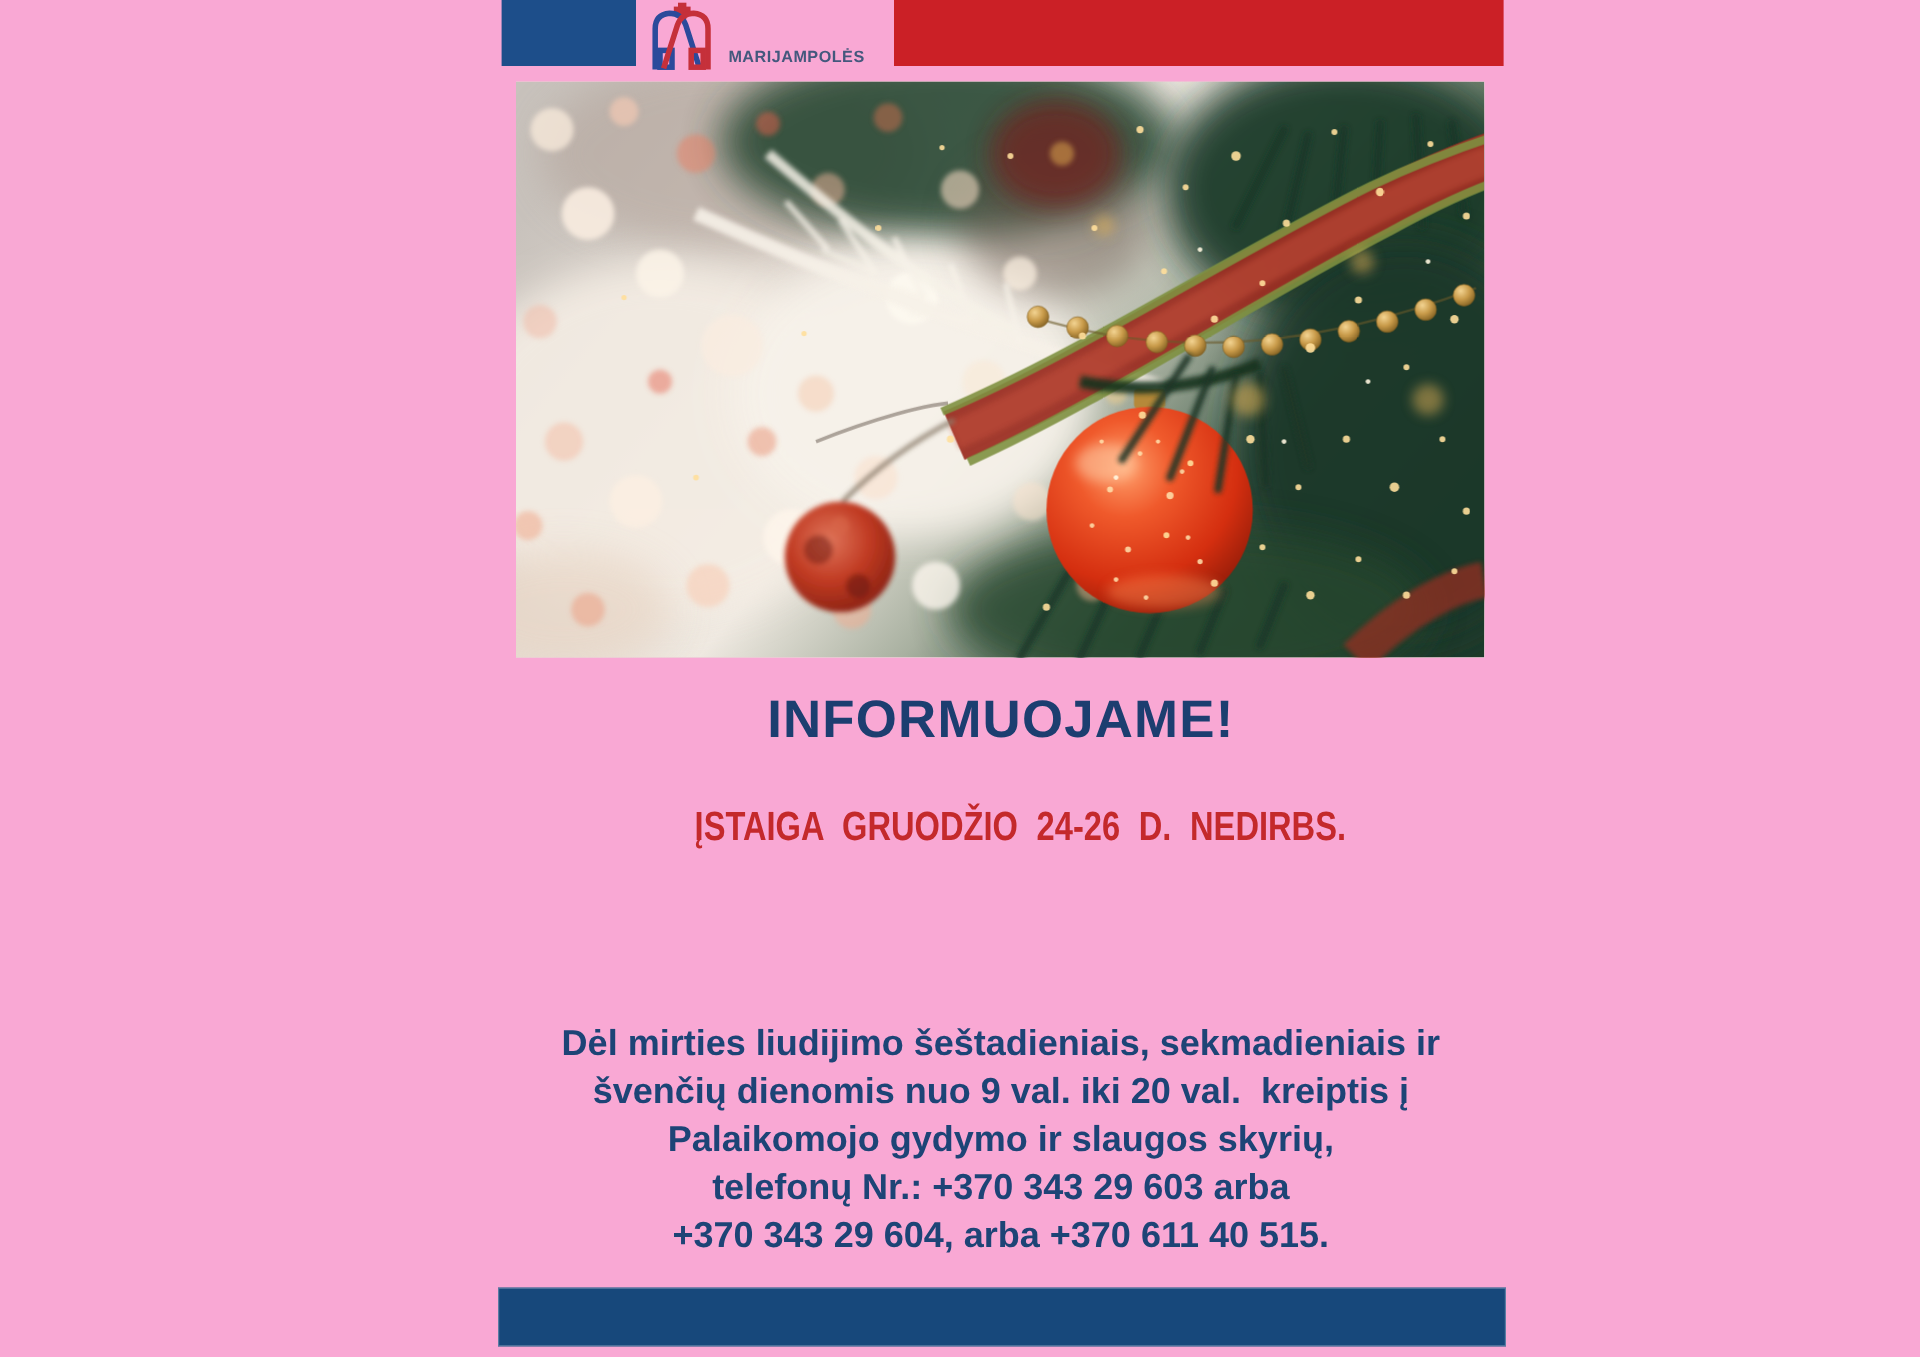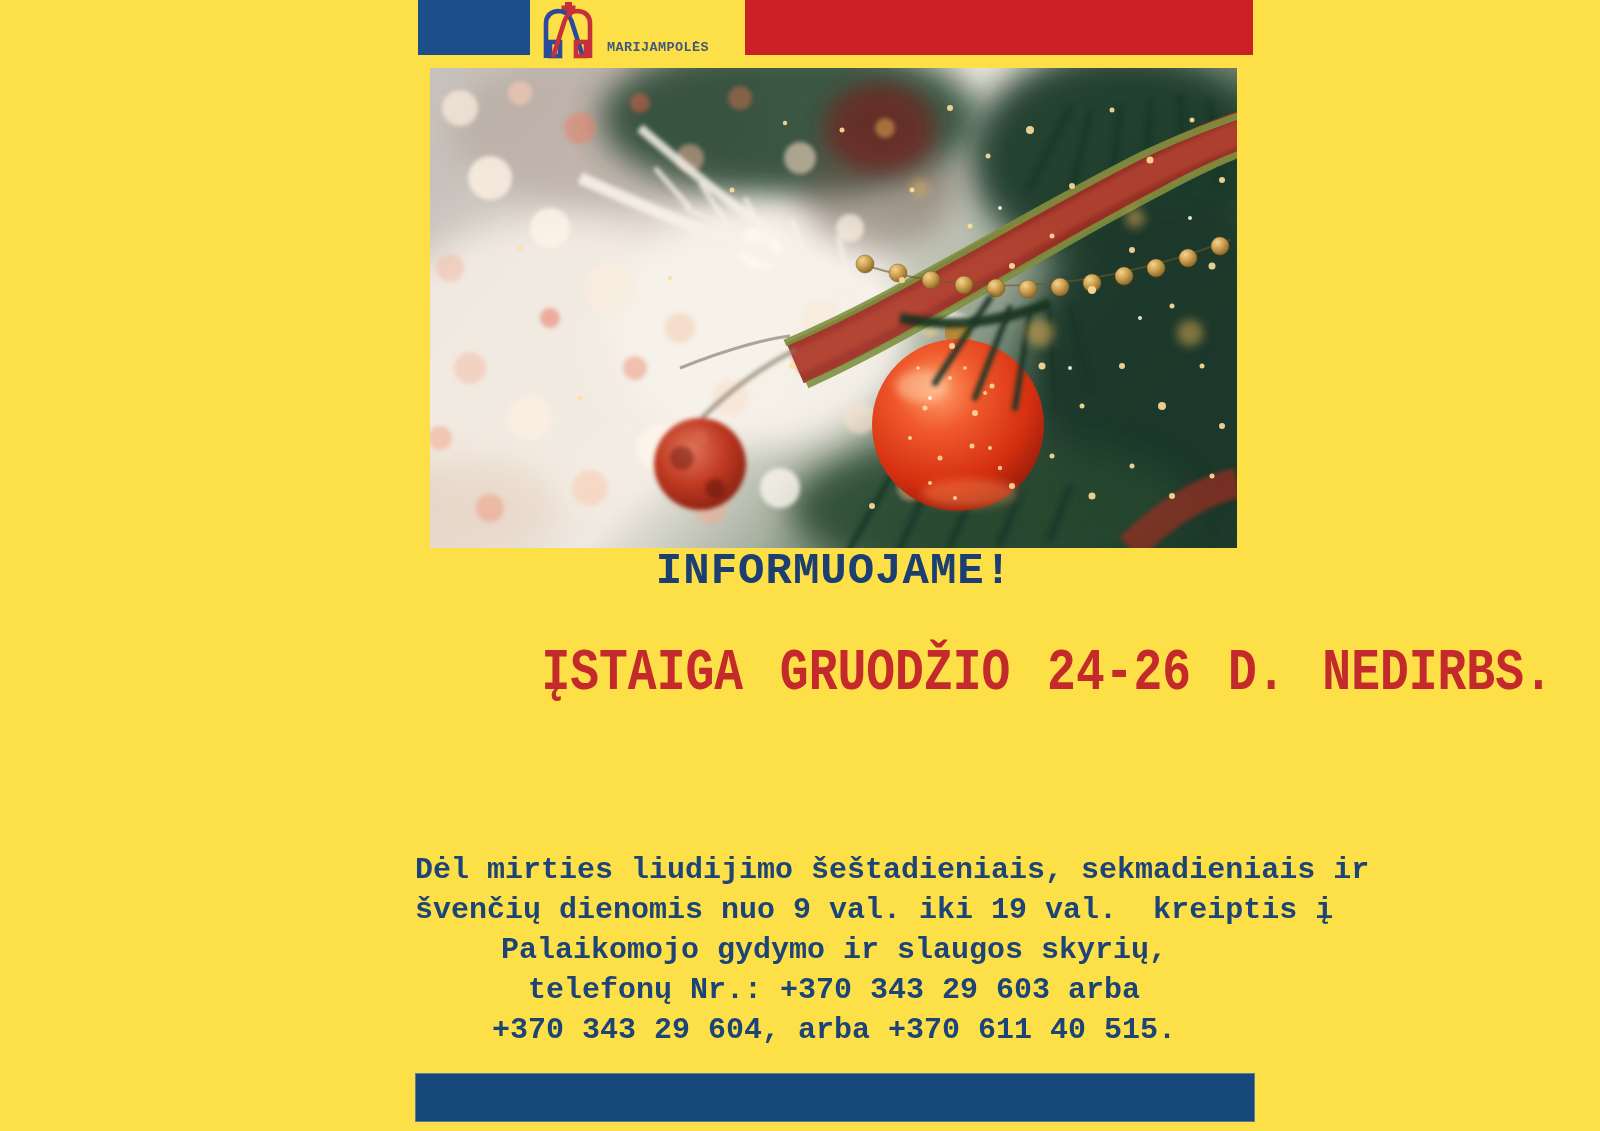--- a/index.html
+++ b/index.html
@@ -1,37 +1,37 @@
 <!DOCTYPE html>
 <html><head>
 <meta charset="utf-8">
 <style>
   html,body{margin:0;padding:0;background:#ffffff;}
   .page{
-    position:relative;width:1600px;height:1131px;background:#fde047;
-    overflow:hidden;font-family:Liberation Mono, monospace;
+    position:relative;width:1600px;height:1131px;background:#f9a8d4;
+    overflow:hidden;font-family:Liberation Sans, sans-serif;
   }
   
   .header-blue{position:absolute;left:418px;top:0;width:112px;height:55px;background:#1d4e8a;}
   .header-red{position:absolute;left:745px;top:0;width:508px;height:55px;background:#cb2026;}
   .logo-icon{position:absolute;left:537px;top:2px;}
   .logo-text{
     position:absolute;left:607px;top:7px;color:#44587d;font-weight:bold;
     font-size:13.5px;line-height:16.5px;letter-spacing:.4px;white-space:pre;
   }
   
   .photo{position:absolute;left:430px;top:68px;width:807px;height:480px;overflow:hidden;background:#e7e0d8;}
   
   .title{
-    position:absolute;left:415px;top:548px;width:838px;margin:0;text-align:center;
+    position:absolute;left:415px;top:577px;width:838px;margin:0;text-align:center;
     font-size:44px;font-weight:bold;color:#1c3e70;letter-spacing:1px;line-height:46px;
   }
   .notice{
-    position:absolute;left:415px;top:646px;width:838px;margin:0;text-align:center;
-    color:#c4292b;font-size:60px;font-weight:bold;line-height:54px;
+    position:absolute;left:415px;top:646px;width:838px;margin:16px;text-align:center;
+    color:#c4292b;font-size:34px;font-weight:bold;line-height:54px;
   }
   .notice .squeeze{display:inline-block;transform:scaleX(.8);transform-origin:center;white-space:pre;word-spacing:10px;}
   .para{
     position:absolute;left:415px;width:838px;margin:0;text-align:center;
     color:#1d4476;font-weight:bold;font-size:30px;line-height:40px;
   }
   .para .line{white-space:pre;}
   .para1{top:727px;}
   .para2{top:850px;}
   
@@ -290,21 +290,21 @@
   <h1 class="title">INFORMUOJAME!</h1>
 
   <h2 class="notice"><span class="squeeze">ĮSTAIGA GRUODŽIO 24-26 D. NEDIRBS.</span></h2>
 
   <p class="para para1">
     <br>
   </p>
 
   <p class="para para2">
     <span class="line">Dėl mirties liudijimo šeštadieniais, sekmadieniais ir</span><br>
-    <span class="line">švenčių dienomis nuo 9 val. iki 19 val.  kreiptis į</span><br>
+    <span class="line">švenčių dienomis nuo 9 val. iki 20 val.  kreiptis į</span><br>
     <span class="line">Palaikomojo gydymo ir slaugos skyrių,</span><br>
     <span class="line">telefonų Nr.: +370 343 29 603 arba</span><br>
     <span class="line">+370 343 29 604, arba +370 611 40 515.</span>
   </p>
 
   <div class="footer-bar"></div>
 
 </div>
 
 </body></html>

